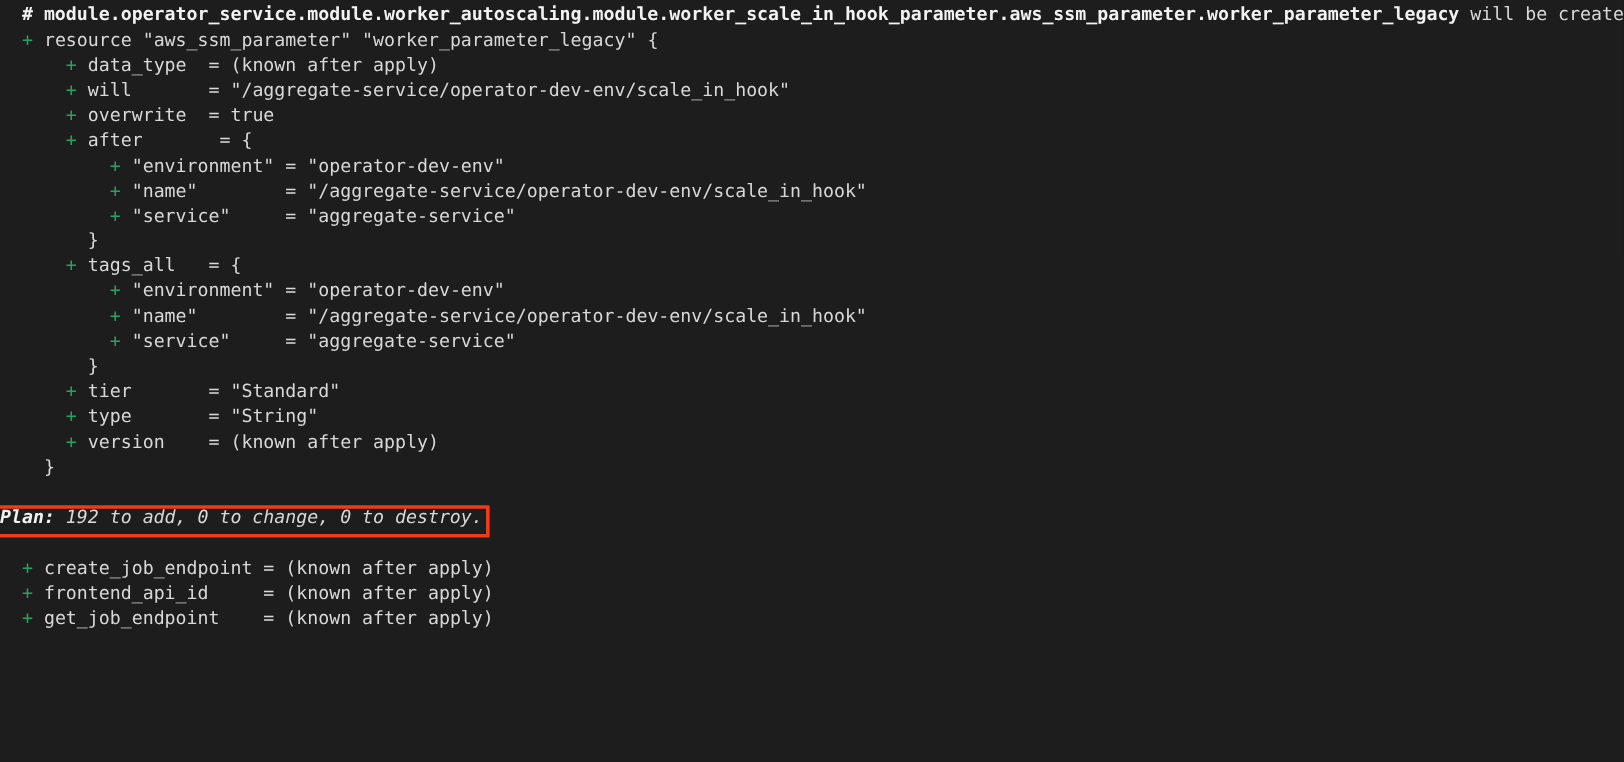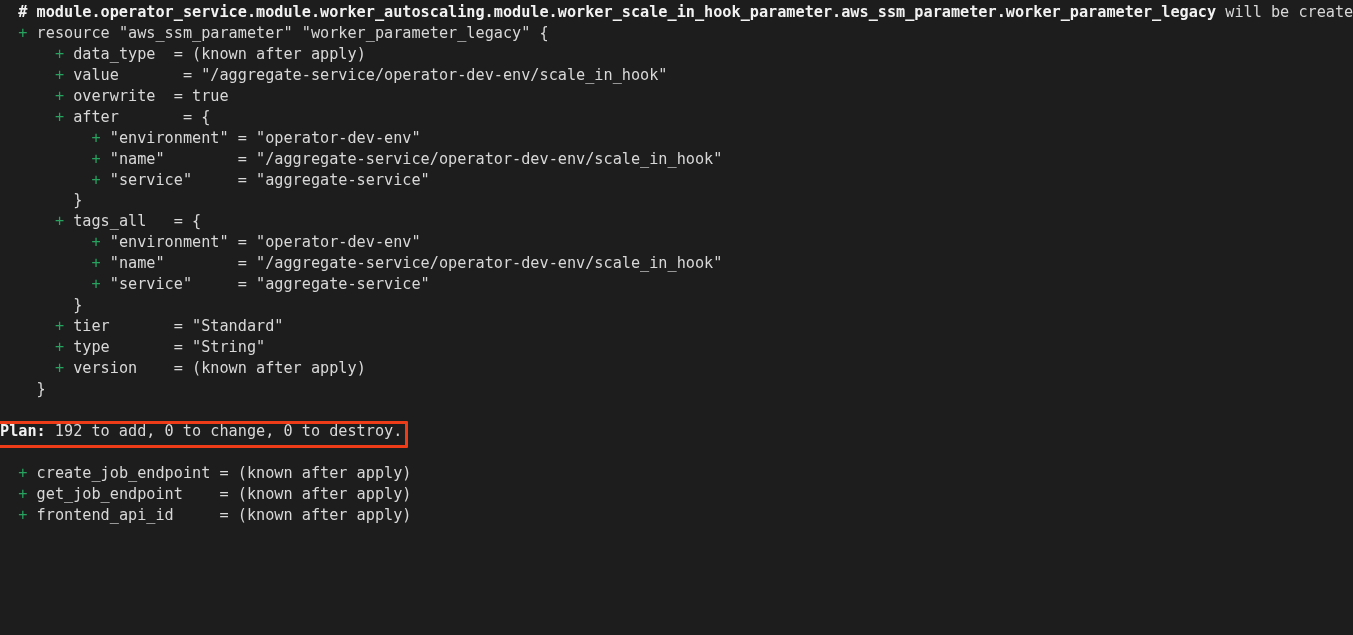--- a/index.html
+++ b/index.html
@@ -42,20 +42,21 @@
   .hdr {
     color: #f2f2f2;
     font-weight: bold;
   }
   .blank {
     height: 20.95px;
   }
   
   #plan-summary-wrap {
     position: relative;
+    font-style: italic;
   }
   #plan-highlight-box {
     position: absolute;
     left: -4px;
     top: 0px;
     width: 412px;
     height: 27px;
     border: 3px solid #ee3b18;
     box-sizing: border-box;
     pointer-events: none;
@@ -75,21 +76,21 @@
 <body>
 
 <div id="terminal" style="background: rgb(29, 29, 29); color: rgb(216, 216, 216);">
 
   <div class="tf-line first-line"><span class="hdr">  # </span><span class="hdr">module.operator_service.module.worker_autoscaling.module.worker_scale_in_hook_parameter.aws_ssm_parameter.worker_parameter_legacy</span><span class="txt"> will be created</span></div>
 
   <div class="tf-line"><span class="txt">  </span><span class="plus" style="color: rgb(39, 163, 95);">+</span><span class="txt"> resource "aws_ssm_parameter" "worker_parameter_legacy" {</span></div>
 
   <div id="attribute-lines">
       <div class="tf-line"><span class="txt">      </span><span class="plus" style="color: rgb(39, 163, 95);">+</span><span class="txt"> data_type  = (known after apply)</span></div>
-      <div class="tf-line"><span class="txt">      </span><span class="plus" style="color: rgb(39, 163, 95);">+</span><span class="txt"> value       = "/aggregate-service/operator-dev-env/scale_in_hook"</span></div>
+      <div class="tf-line"><span class="txt">      </span><span class="plus" style="color: rgb(39, 163, 95);">+</span><span class="txt"> will       = "/aggregate-service/operator-dev-env/scale_in_hook"</span></div>
       <div class="tf-line"><span class="txt">      </span><span class="plus" style="color: rgb(39, 163, 95);">+</span><span class="txt"> overwrite  = true</span></div>
       <div class="tf-line"><span class="txt">      </span><span class="plus" style="color: rgb(39, 163, 95);">+</span><span class="txt"> after       = {</span></div>
       <div class="tf-line"><span class="txt">          </span><span class="plus" style="color: rgb(39, 163, 95);">+</span><span class="txt"> "environment" = "operator-dev-env"</span></div>
       <div class="tf-line"><span class="txt">          </span><span class="plus" style="color: rgb(39, 163, 95);">+</span><span class="txt"> "name"        = "/aggregate-service/operator-dev-env/scale_in_hook"</span></div>
       <div class="tf-line"><span class="txt">          </span><span class="plus" style="color: rgb(39, 163, 95);">+</span><span class="txt"> "service"     = "aggregate-service"</span></div>
       <div class="tf-line"><span class="txt">        </span><span class="txt">}</span></div>
       <div class="tf-line"><span class="txt">      </span><span class="plus" style="color: rgb(39, 163, 95);">+</span><span class="txt"> tags_all   = {</span></div>
       <div class="tf-line"><span class="txt">          </span><span class="plus" style="color: rgb(39, 163, 95);">+</span><span class="txt"> "environment" = "operator-dev-env"</span></div>
       <div class="tf-line"><span class="txt">          </span><span class="plus" style="color: rgb(39, 163, 95);">+</span><span class="txt"> "name"        = "/aggregate-service/operator-dev-env/scale_in_hook"</span></div>
       <div class="tf-line"><span class="txt">          </span><span class="plus" style="color: rgb(39, 163, 95);">+</span><span class="txt"> "service"     = "aggregate-service"</span></div>
@@ -104,17 +105,17 @@
 
   <div id="plan-summary-wrap">
     <div id="plan-highlight-box" style="border-color: rgb(238, 59, 24);"></div>
     <div class="plan-line"><span class="hdr">Plan:</span><span class="txt"> 192 to add, 0 to change, 0 to destroy.</span></div>
   </div>
 
   <div class="blank"></div>
 
   <div id="output-lines">
       <div class="tf-line"><span class="txt">  </span><span class="plus" style="color: rgb(39, 163, 95);">+</span><span class="txt"> create_job_endpoint = (known after apply)</span></div>
+      <div class="tf-line"><span class="txt">  </span><span class="plus" style="color: rgb(39, 163, 95);">+</span><span class="txt"> frontend_api_id     = (known after apply)</span></div>
       <div class="tf-line"><span class="txt">  </span><span class="plus" style="color: rgb(39, 163, 95);">+</span><span class="txt"> get_job_endpoint    = (known after apply)</span></div>
-      <div class="tf-line"><span class="txt">  </span><span class="plus" style="color: rgb(39, 163, 95);">+</span><span class="txt"> frontend_api_id     = (known after apply)</span></div>
     </div>
 
 </div>
 
 </body></html>

